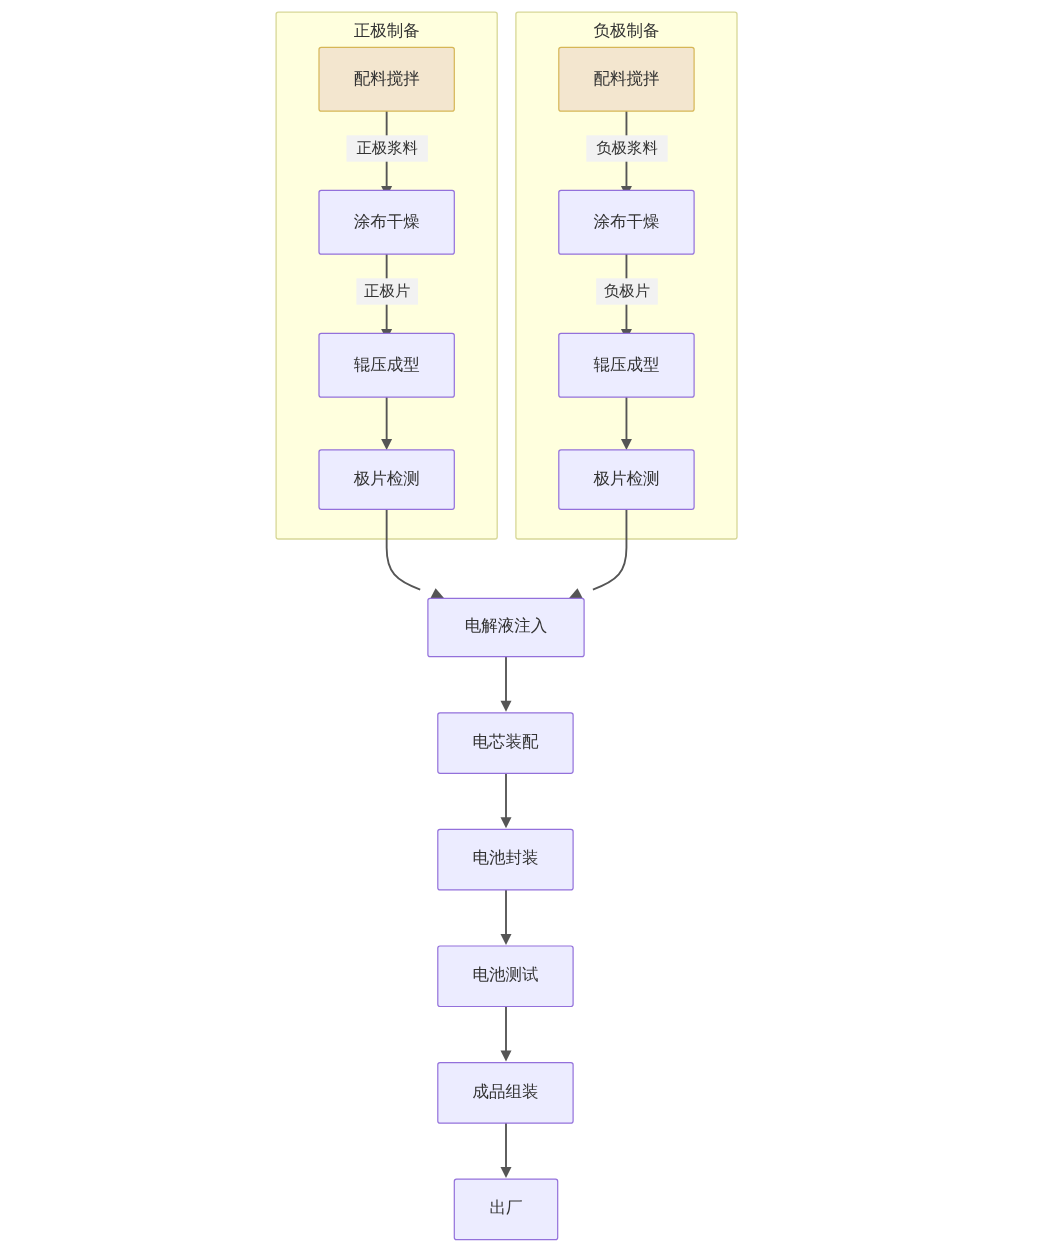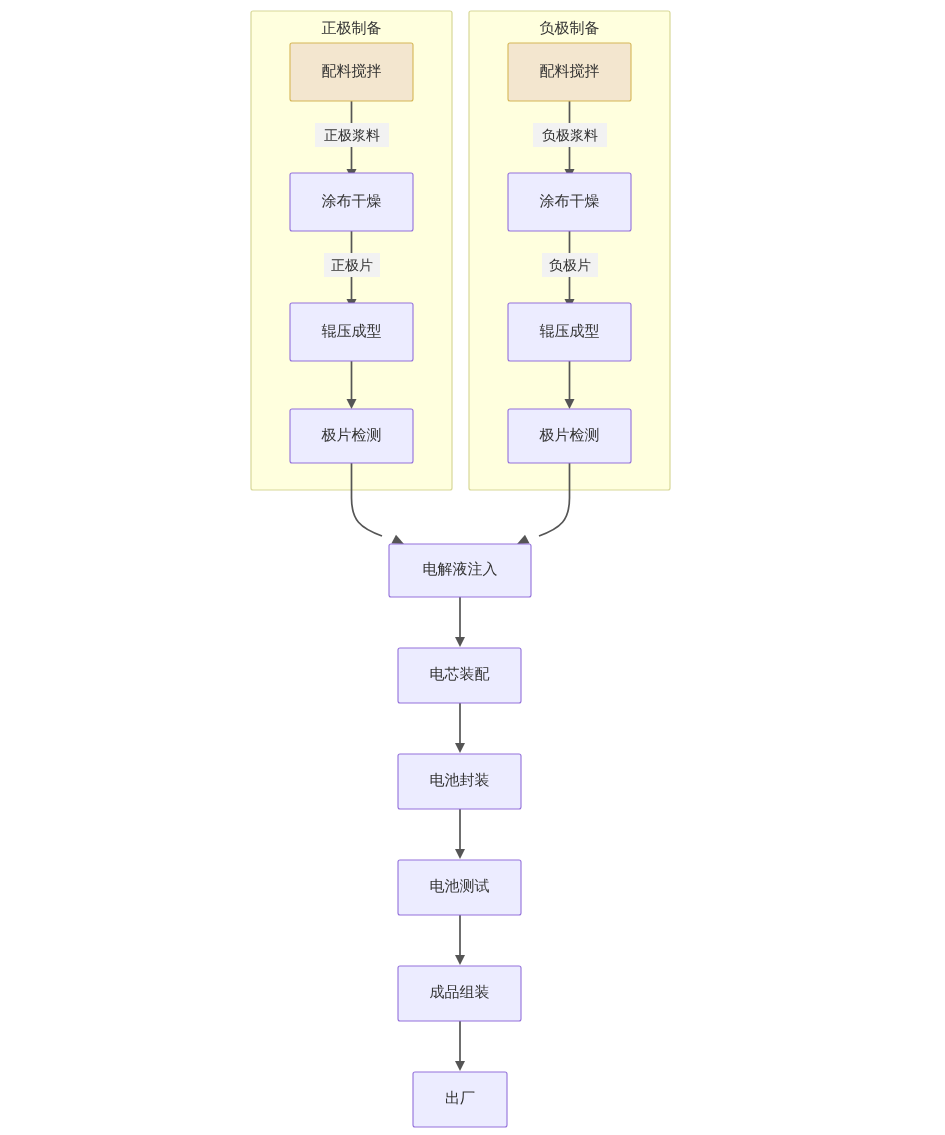--- a/index.html
+++ b/index.html
@@ -12,20 +12,21 @@
     height: 1135px;
     position: relative;
     font-family: "Liberation Sans", "DejaVu Sans", sans-serif;
     overflow: hidden;
   }
   #diagram-root {
     position: absolute;
     left: 0; top: 0;
     width: 787px;
     height: 1135px;
+    font-family: Liberation Serif, serif;
   }
   svg.flow {
     position: absolute;
     left: 0; top: 0;
     width: 945px;
     height: 1135px;
   }
   .cluster-rect {
     fill: #ffffde;
     stroke: #d8d898;

